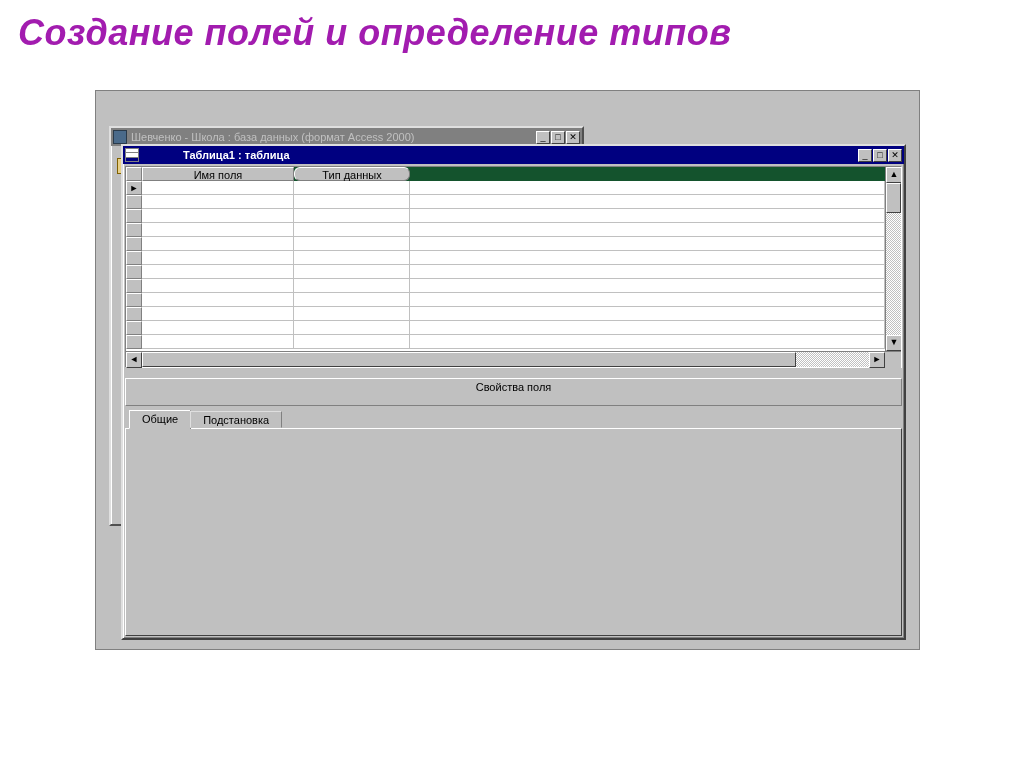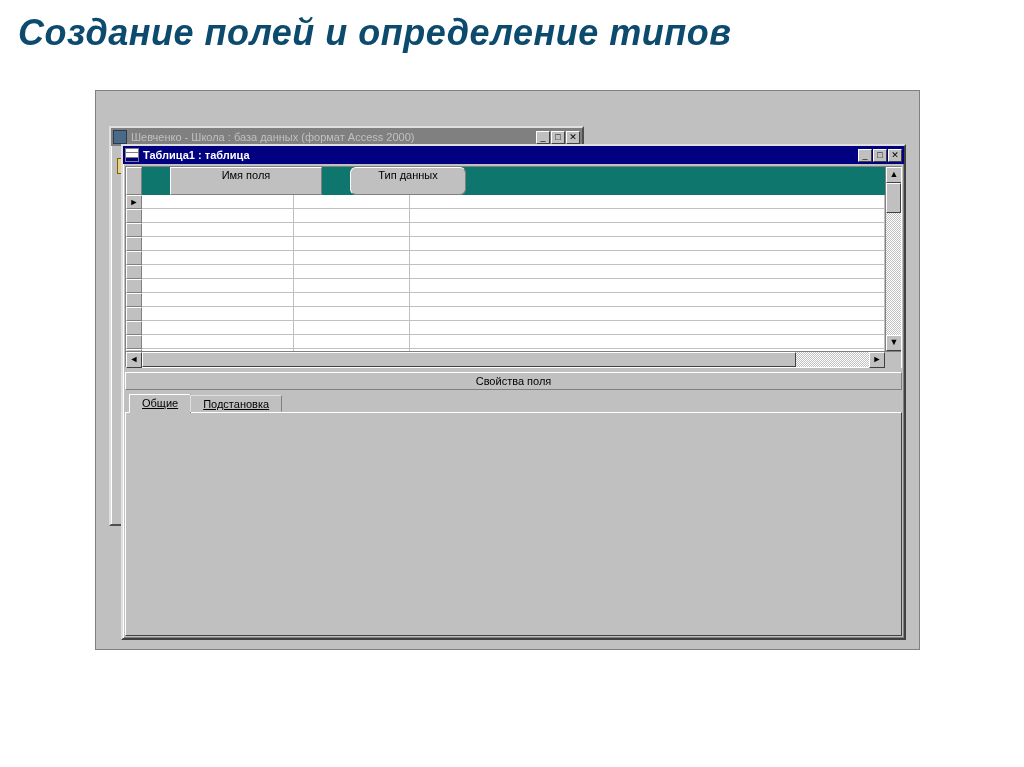--- a/index.html
+++ b/index.html
@@ -11,21 +11,21 @@
     position: relative;
     overflow: hidden;
   }
   .page-title {
     position: absolute;
     top: 12px;
     left: 18px;
     font-size: 36px;
     font-weight: bold;
     font-style: italic;
-    color: #0c4a6e;
+    color: #a21caf;
     font-family: "Arial", sans-serif;
     letter-spacing: 0.5px;
   }
   .desk {
     position: absolute;
     top: 90px;
     left: 95px;
     width: 825px;
     height: 560px;
     background: #c0c0c0;
@@ -95,20 +95,21 @@
   }
   .tblwin-title {
     height: 18px;
     background: #000080;
     color: #ffffff;
     display: flex;
     align-items: center;
     padding: 0 2px;
     font-size: 11px;
     font-weight: bold;
+    gap: 40px;
   }
   .tblwin-title .icon {
     width: 14px; height: 14px;
     background: #ffffff;
     margin-right: 4px;
     display: flex; flex-direction: column;
     border: 1px solid #808080;
   }
   .tblwin-title .icon .r { flex:1; border-bottom:1px solid #808080; }
   .tblwin-title .icon .r:last-child { border-bottom:none; background:#000080; }
@@ -126,23 +127,22 @@
     position: relative;
   }
   .grid-scroll-area {
     flex: 1;
     display: flex;
     overflow: hidden;
   }
   .grid-main { flex:1; overflow:hidden; }
   .grid-header {
     display: flex;
-    height: 28px;
-    background: #0f766e;
-    gap: 28px;
+    height: 14px;
+    background: #14532d;
   }
   .hcell {
     border: 1px solid;
     border-color: #ffffff #808080 #808080 #ffffff;
     font-size: 11px;
     text-align: center;
     line-height: 14px;
     background: #c0c0c0;
   }
   .rowsel-h { width: 16px; }
@@ -199,36 +199,35 @@
     border:1px solid; border-color:#ffffff #404040 #404040 #ffffff;
   }
   .hscroll {
     height:16px; display:flex; background:#c0c0c0; border-top:1px solid #808080;
   }
   .hscroll .strack { flex:1; position:relative; }
   .hscroll .sthumb { top:0; left:0; height:100%; width:90%; }
 
   
   .prop-cap {
-    margin: 2px 2px 0 2px;
-    height: 18px;
+    margin: 8px 2px 0 2px;
+    height: 28px;
     background: #c0c0c0;
     border: 1px solid;
     border-color: #ffffff #808080 #808080 #ffffff;
     font-size: 11px;
     text-align:center;
     line-height:16px;
   }
 
   .props-area {
     flex:1;
     margin: 2px;
     display:flex;
     gap: 22px;
-    text-decoration: underline;
   }
   .tabs-panel {
     flex:1;
     display:flex;
     flex-direction:column;
   }
   .tabstrip {
     height: 20px;
     display:flex;
     align-items:flex-end;

